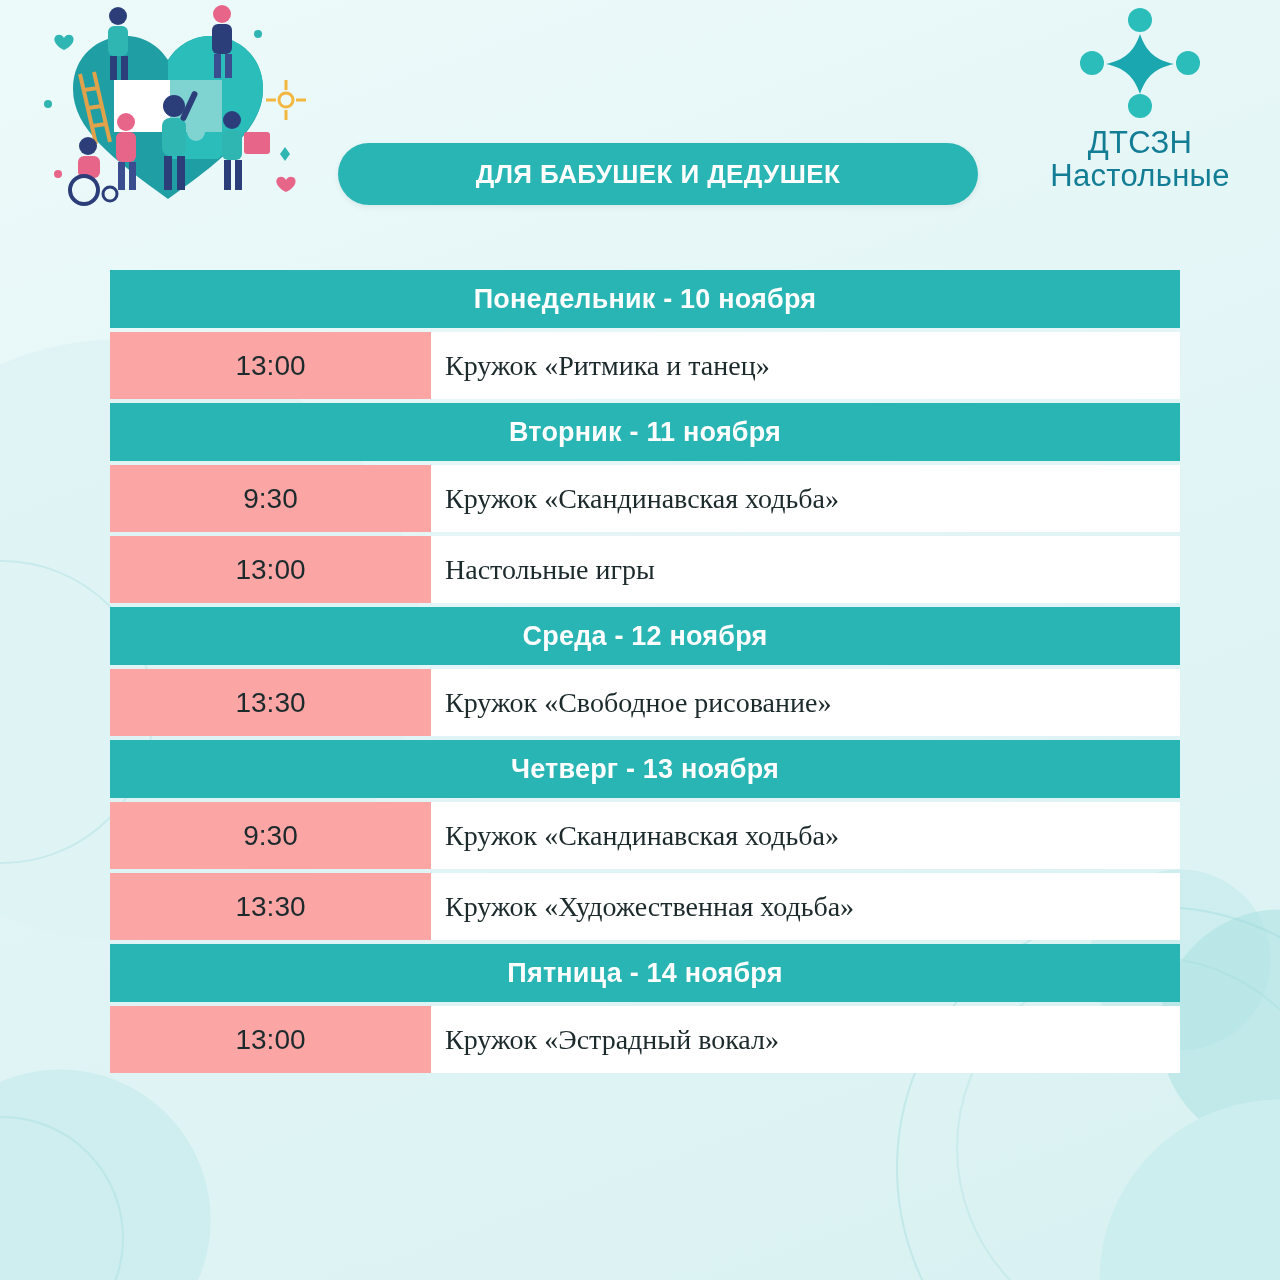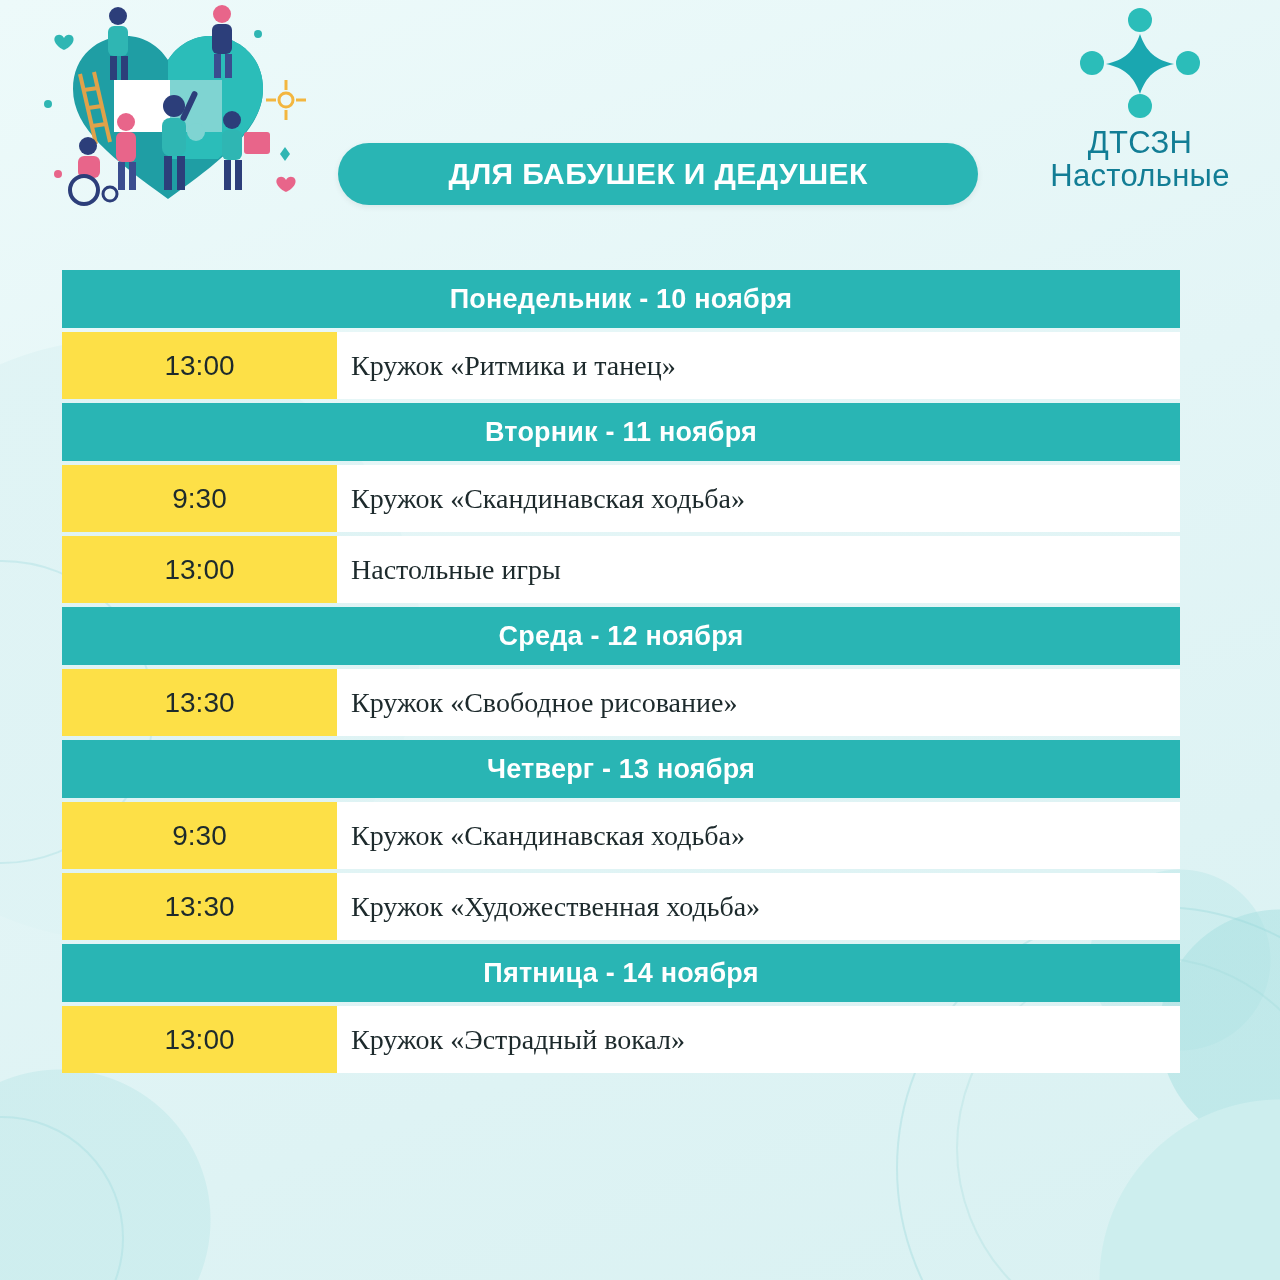--- a/index.html
+++ b/index.html
@@ -60,21 +60,21 @@
     height: 62px;
     background: #29b5b4;
     border-radius: 34px;
     display: flex;
     align-items: center;
     justify-content: center;
     box-shadow: 0 2px 6px rgba(0,0,0,0.07);
   }
   .title-pill span {
     color: #ffffff;
-    font-size: 30px;
+    font-size: 26px;
     font-weight: bold;
     letter-spacing: 0.4px;
     white-space: nowrap;
   }
   .brand {
     position: absolute;
     right: 10px;
     top: 8px;
     width: 260px;
     text-align: center;
@@ -88,41 +88,41 @@
     font-size: 31px;
     font-weight: normal;
     line-height: 1.08;
     letter-spacing: 0.3px;
   }
 
   
   .schedule {
     position: relative;
     z-index: 2;
-    margin: 40px 100px 0 62px;
+    margin: 40px 100px 0 110px;
   }
   .day-header {
     background: #29b5b4;
     color: #ffffff;
     font-size: 27px;
     font-weight: bold;
     text-align: center;
     height: 58px;
     line-height: 58px;
     margin-bottom: 4px;
     letter-spacing: 0.2px;
   }
   .row {
     display: flex;
     height: 67px;
     margin-bottom: 4px;
   }
   .row .time {
-    width: 275px;
-    background: #fde047;
+    width: 321px;
+    background: #fca5a5;
     color: #1d2a2c;
     font-size: 28px;
     display: flex;
     align-items: center;
     justify-content: center;
     flex: none;
   }
   .row .event {
     flex: 1;
     background: #ffffff;

